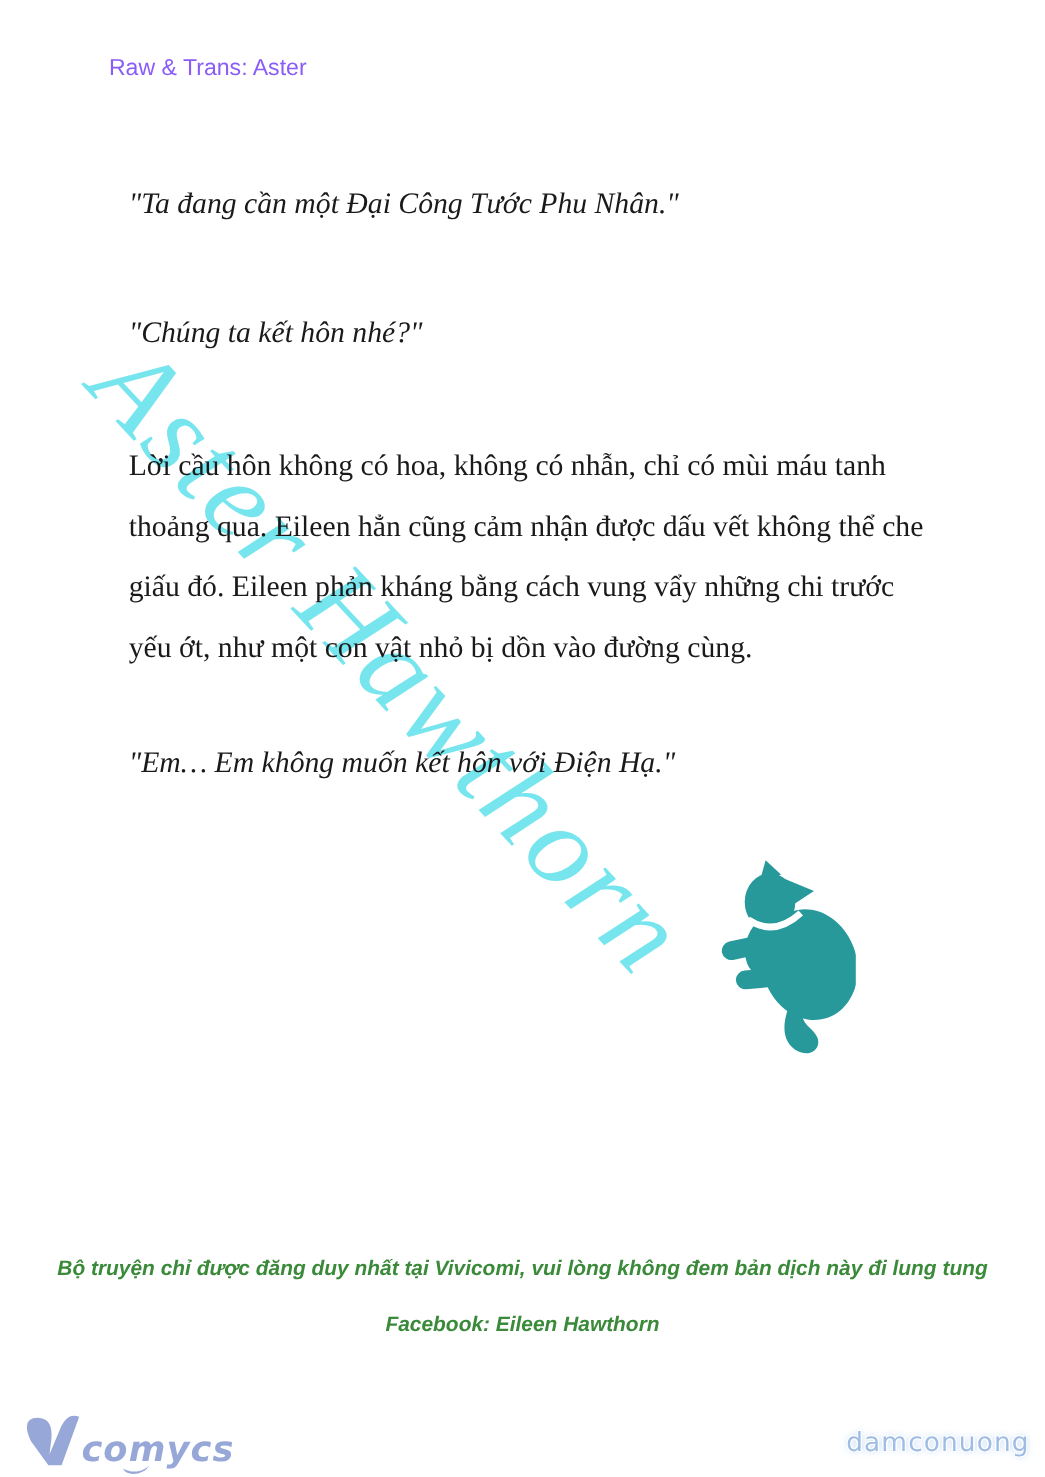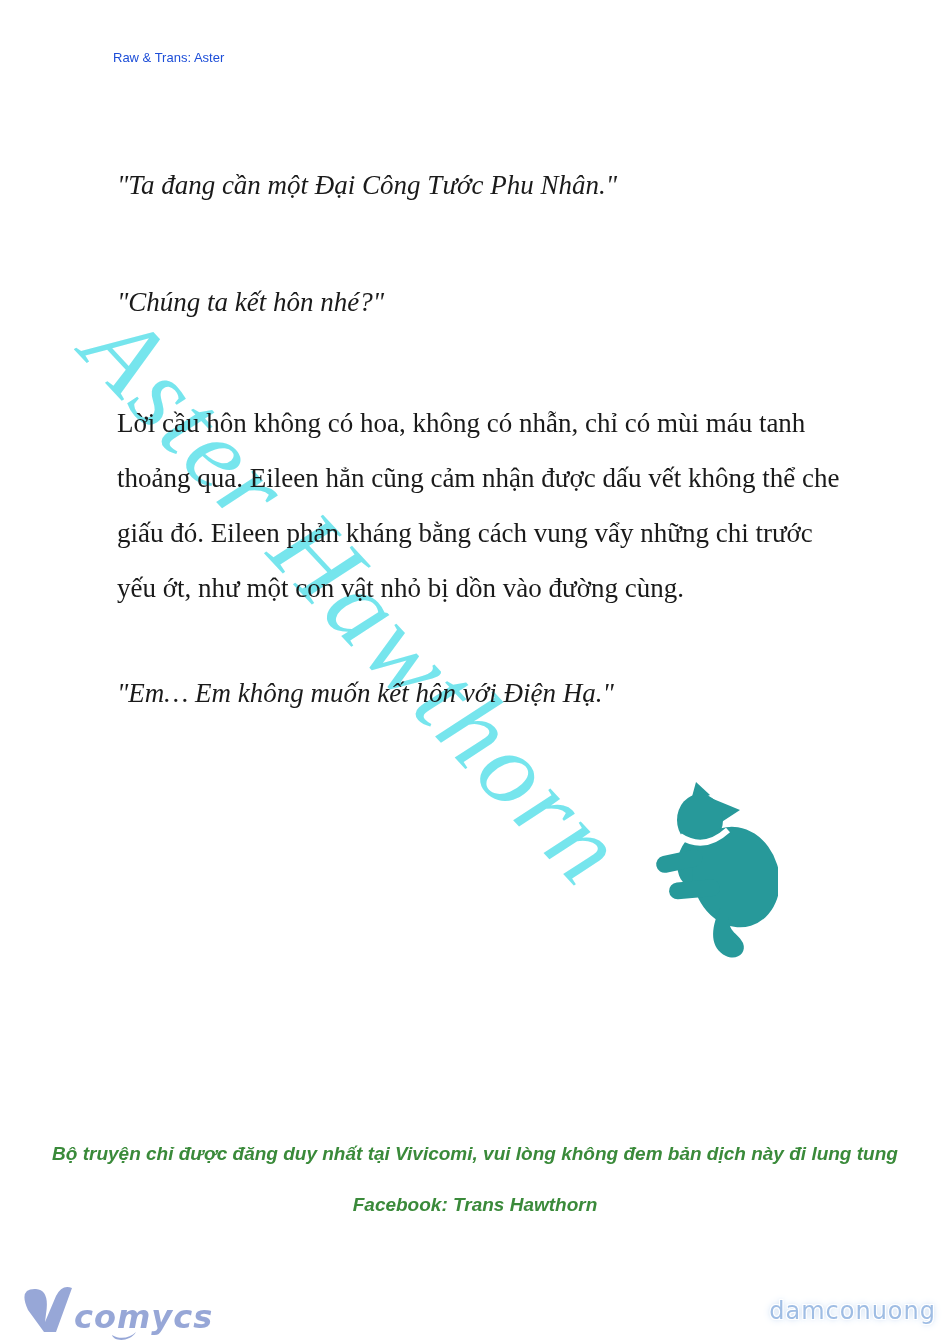--- a/index.html
+++ b/index.html
@@ -2,22 +2,22 @@
 <html><head>
 <meta charset="utf-8">
 <style>
   html,body{margin:0;padding:0;background:#ffffff;}
   #page{
     position:relative;width:950px;height:1343px;background:#ffffff;
     overflow:hidden;font-family:"Liberation Serif",serif;color:#1a1a1a;
   }
   
   .credit{
-    position:absolute;left:113px;top:50px;
-    font-family:"Liberation Sans",sans-serif;font-size:13px;color:#1d4ed8;
+    position:absolute;left:99px;top:50px;
+    font-family:"Liberation Sans",sans-serif;font-size:21px;color:#8b5cf6;
     z-index:3;
   }
   
   .watermark{
     position:absolute;left:148px;top:288px;z-index:1;
     font-family:"Liberation Serif",serif;font-style:italic;
     font-size:106px;letter-spacing:4px;white-space:nowrap;
     color:rgba(94,224,234,0.85);
     transform:rotate(47deg);transform-origin:left top;
     pointer-events:none;
@@ -80,21 +80,21 @@
       <ellipse cx="88" cy="95" rx="43" ry="51" transform="rotate(-17 88 95)"></ellipse>
       <rect x="8" y="71" width="47" height="17" rx="8.5" transform="rotate(-12 30 80)"></rect>
       <rect x="21" y="99" width="51" height="17" rx="8.5" transform="rotate(-5 45 108)"></rect>
       <path d="M72 126 C62 148 62 166 78 174 C89 179 99 171 95 161 C91 152 80 150 81 136 Z"></path>
     </g>
     <path d="M32 54 Q56 70 80 48" stroke="#ffffff" stroke-width="6" fill="none"></path>
   </svg>
 
   <div class="notice">
     <div>Bộ truyện chỉ được đăng duy nhất tại Vivicomi, vui lòng không đem bản dịch này đi lung tung</div>
-    <div>Facebook: Trans Hawthorn</div>
+    <div>Facebook: Eileen Hawthorn</div>
   </div>
 
   <svg class="vcomycs" width="215" height="62" viewBox="0 0 215 62" xmlns="http://www.w3.org/2000/svg">
     <path d="M10 30 Q0 8 18 9 Q32 10 28 34 L27 42 L38 16 Q44 4 54 8 L38 52 L26 52 Z" fill="#8fa0d4"></path>
     <text x="56" y="48" font-family="DejaVu Sans, sans-serif" font-size="32" font-weight="bold" font-style="italic" letter-spacing="1" fill="#8fa0d4">comycs</text>
     <path d="M118 52 C112 62 96 62 94 55 C102 60 112 58 118 52 Z" fill="#8fa0d4"></path>
   </svg>
 
   <div class="damconuong">damconuong</div>
 

